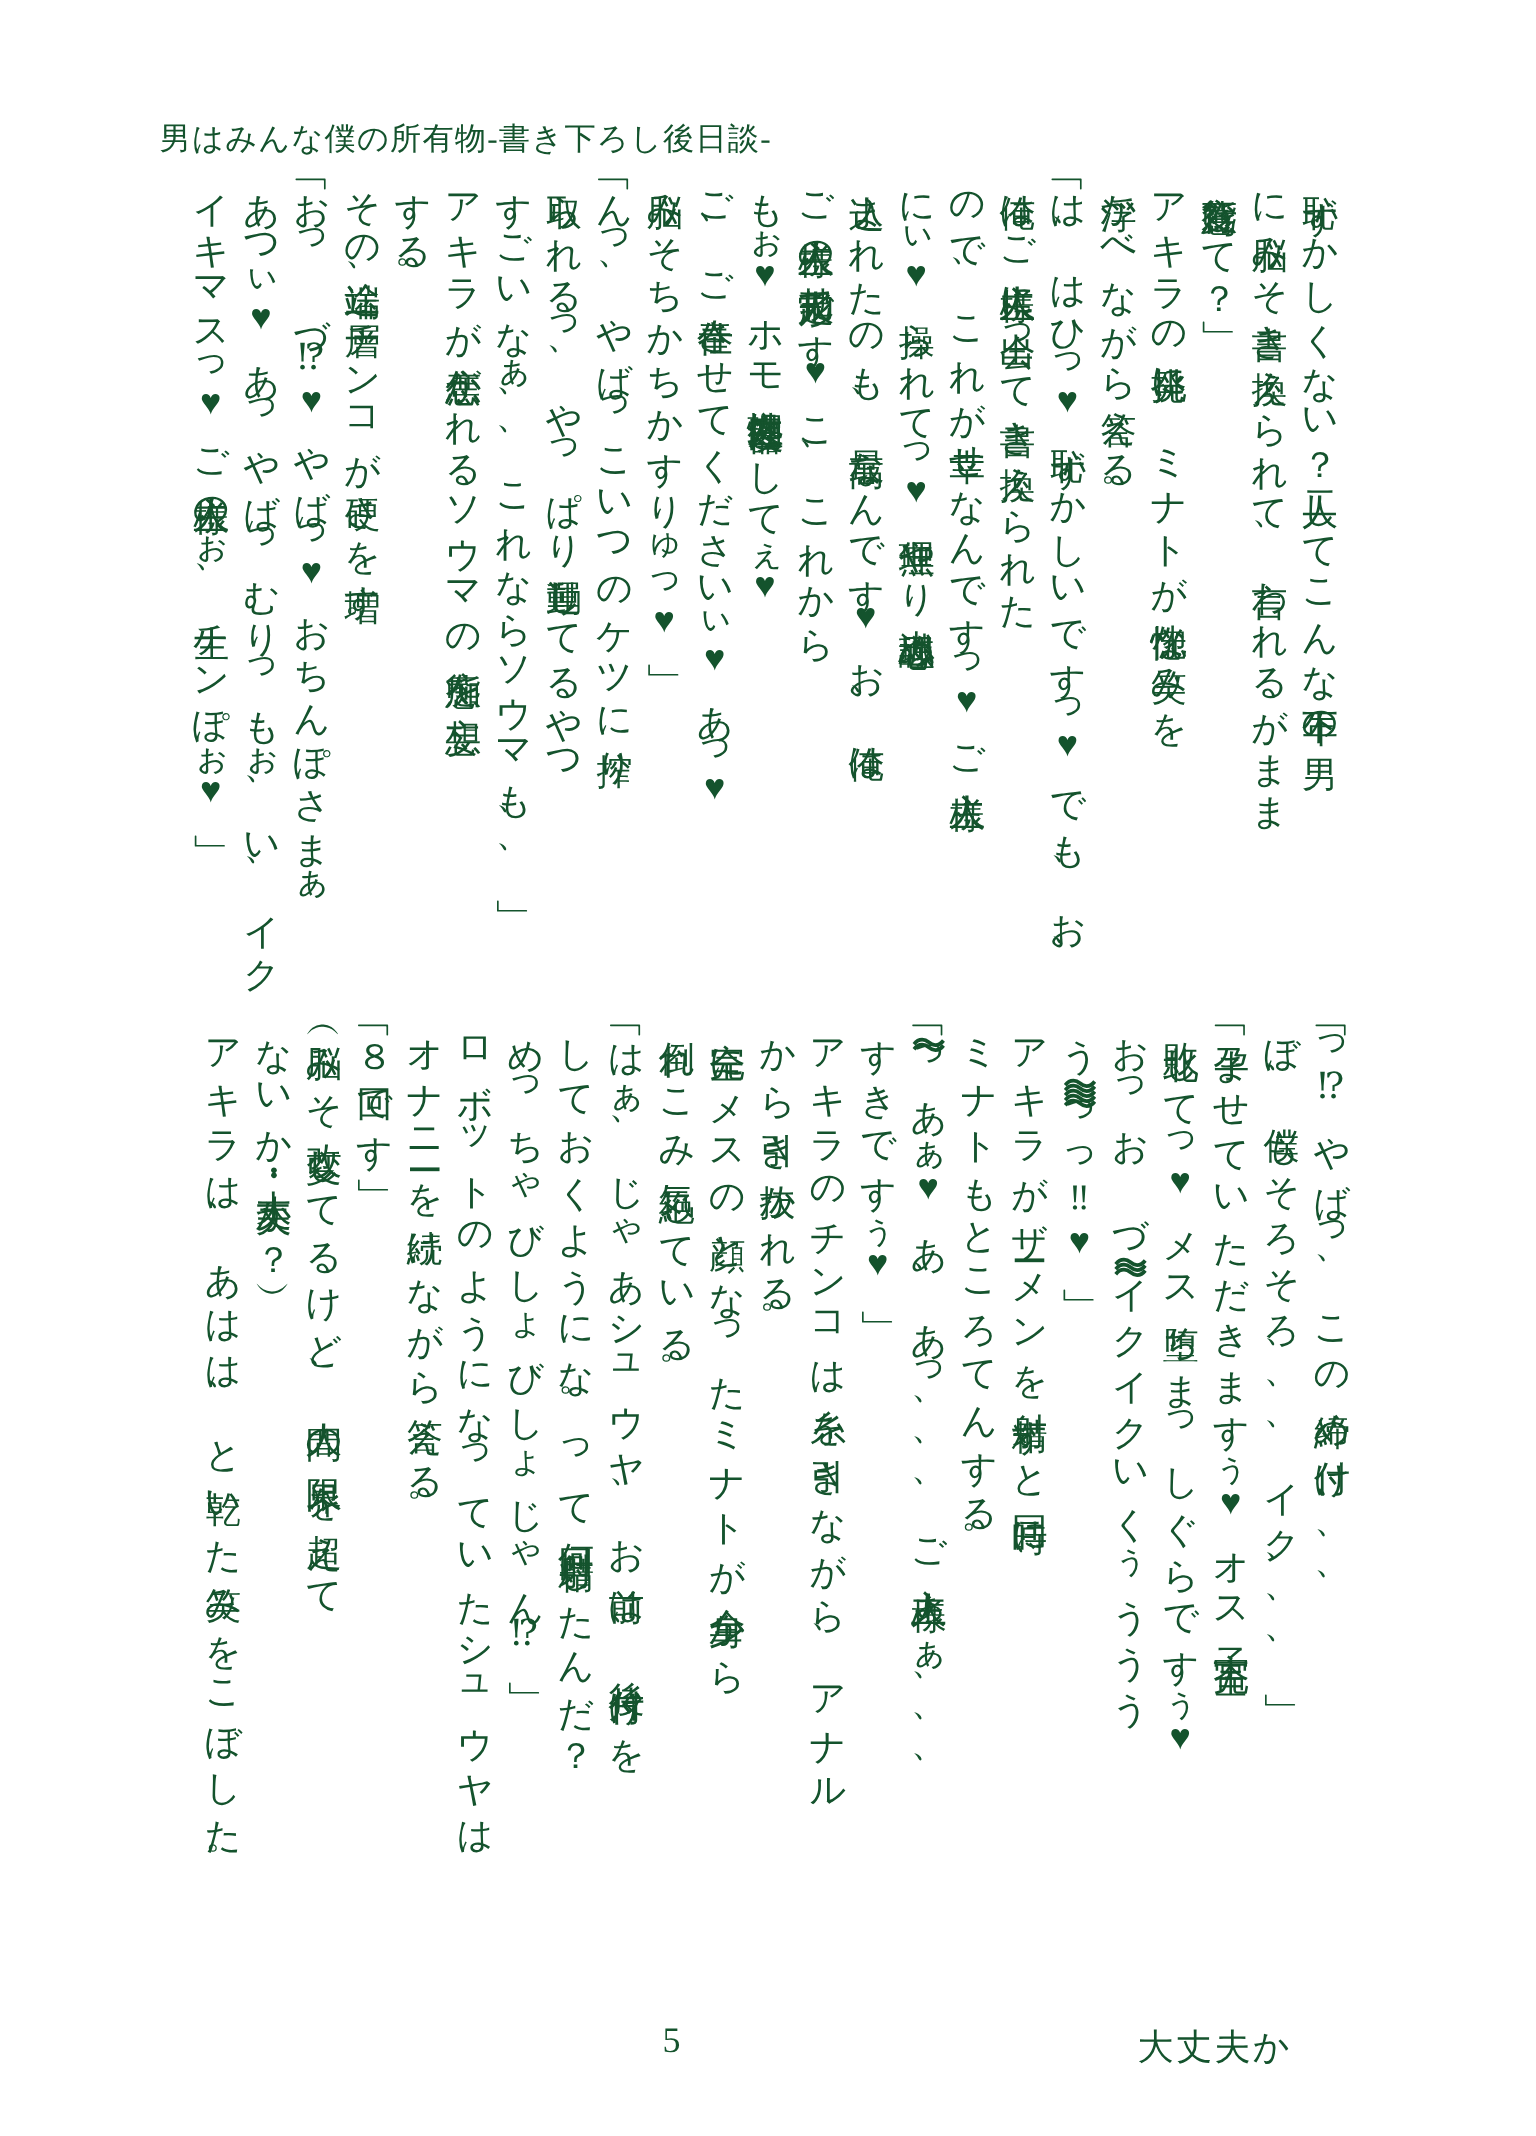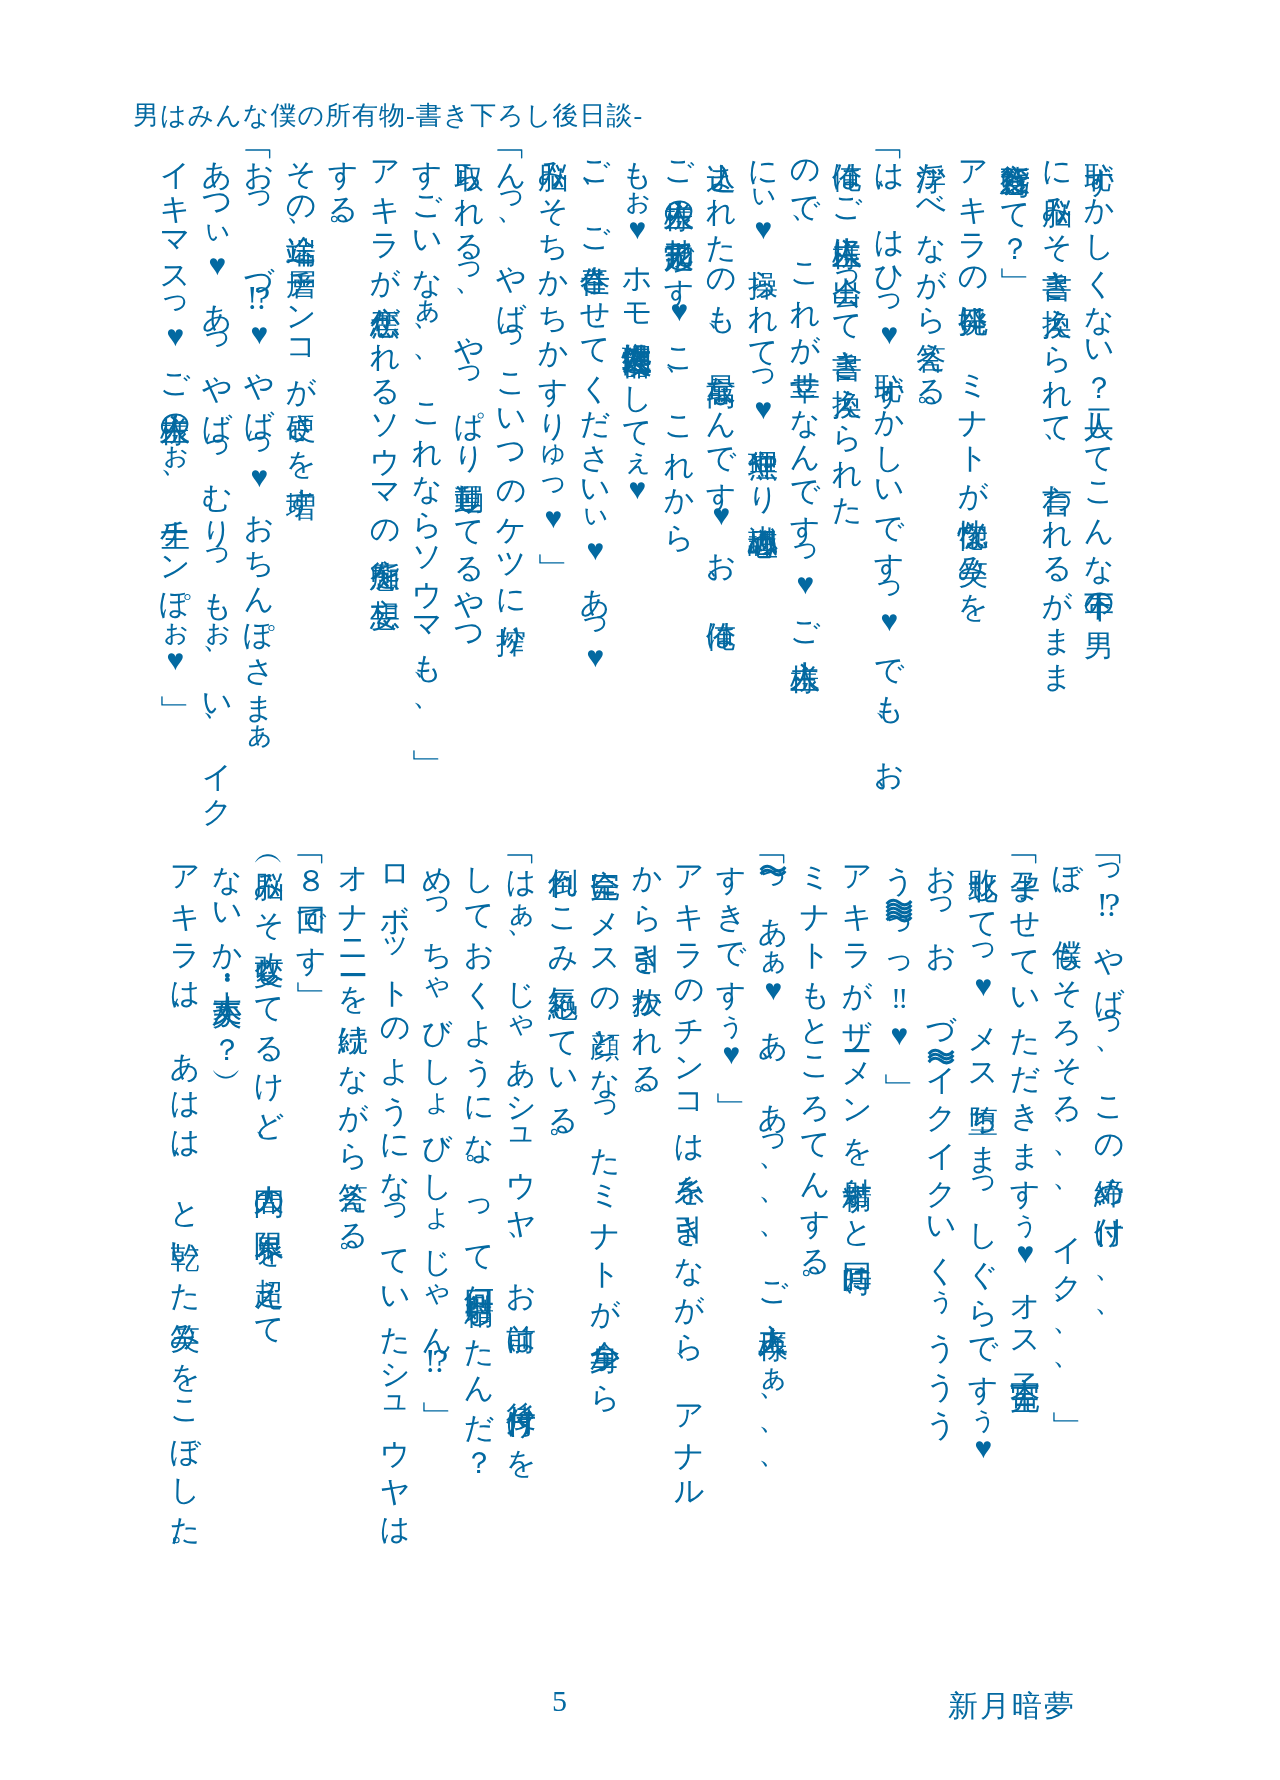--- a/index.html
+++ b/index.html
@@ -1,21 +1,21 @@
 <!DOCTYPE html>
 <html><head>
 <meta charset="utf-8">
 <style>
   html,body { margin:0; padding:0; background:#ffffff; }
   .page {
     position:relative;
     width:1280px;
     height:1780px;
     background:#ffffff;
-    color:#0369a1;
+    color:#14532d;
     font-family:"Liberation Serif","DejaVu Serif",serif;
     overflow:hidden;
   }
   .header {
     position:absolute;
     left:133px;
     top:98px;
     font-size:26px;
     letter-spacing:1px;
     white-space:nowrap;
@@ -111,14 +111,14 @@
       <span class="vcol">ロボットのようになっていたシュウヤは</span>
       <span class="vcol">オナニーを続けながら答える。</span>
       <span class="vcol">「８回です」</span>
       <span class="vcol">（脳みそ改変してるけど、人間の限界を超えて</span>
       <span class="vcol">ないか・・大丈夫か？）</span>
       <span class="vcol">アキラは、あはは、と乾いた笑みをこぼした。</span>
     </div>
 
   <div class="footer-num">5</div>
 
-  <div class="author">新月暗夢</div>
+  <div class="author">大丈夫か</div>
 </div>
 
 </body></html>

